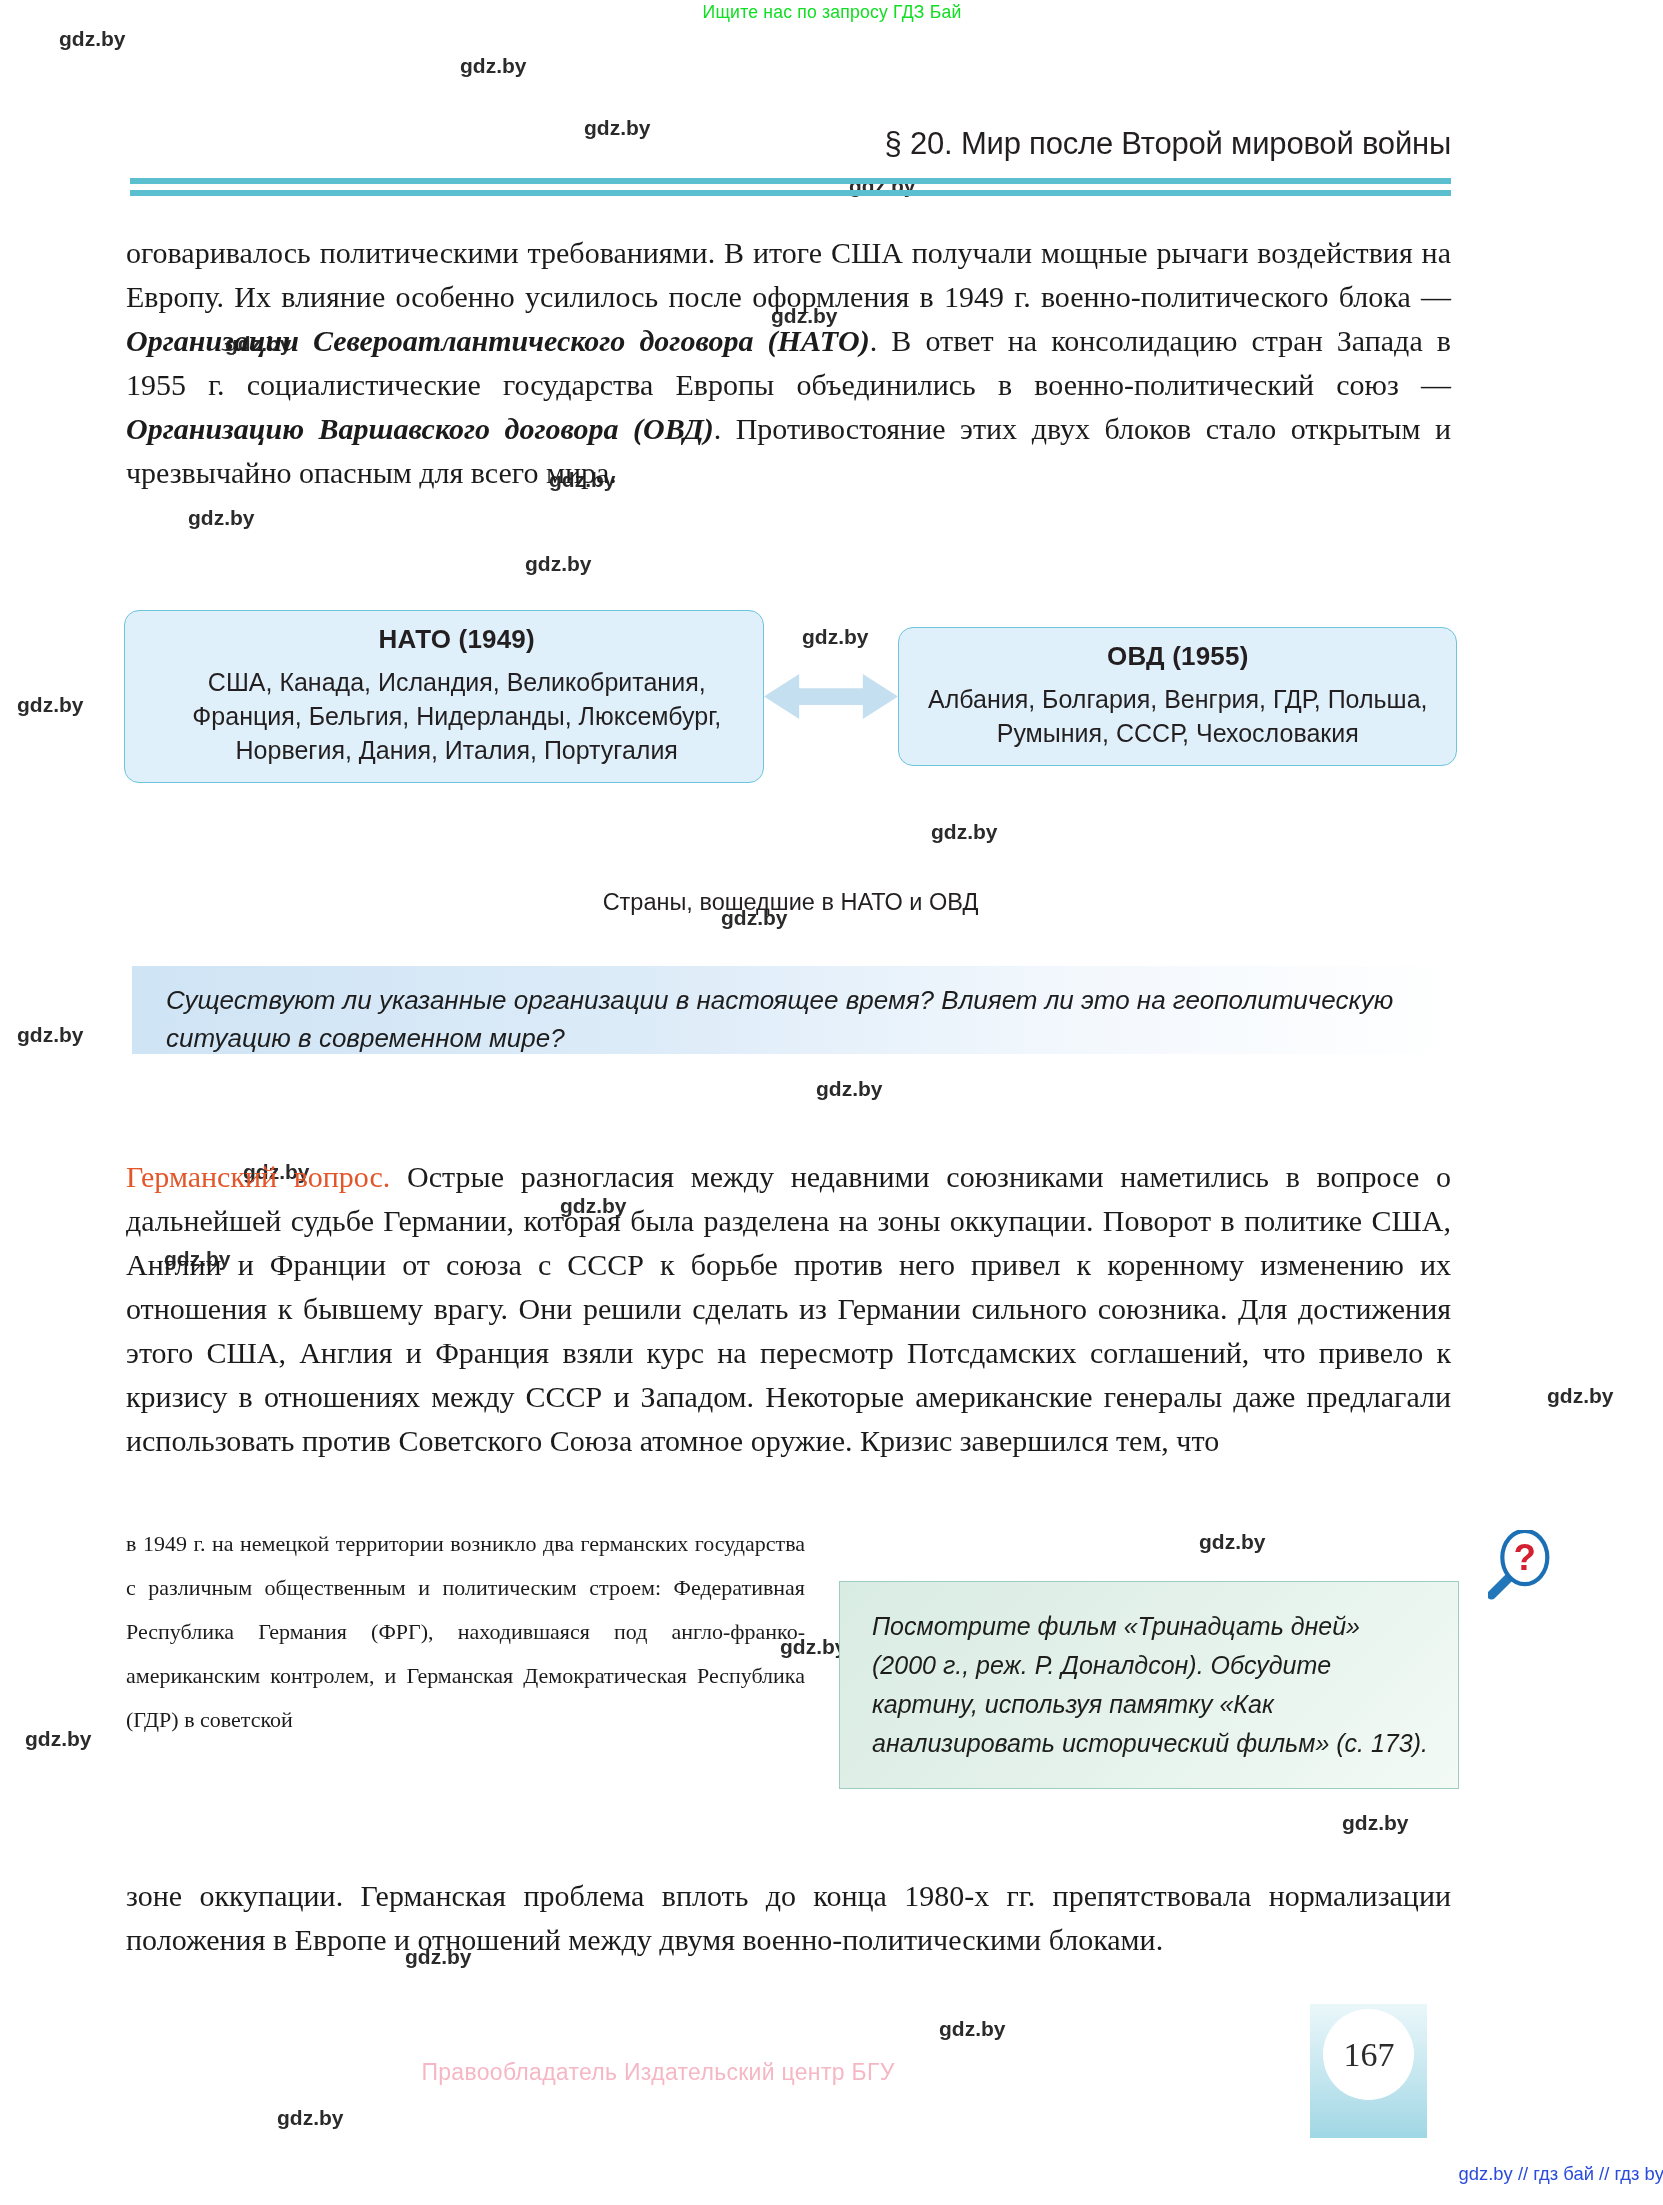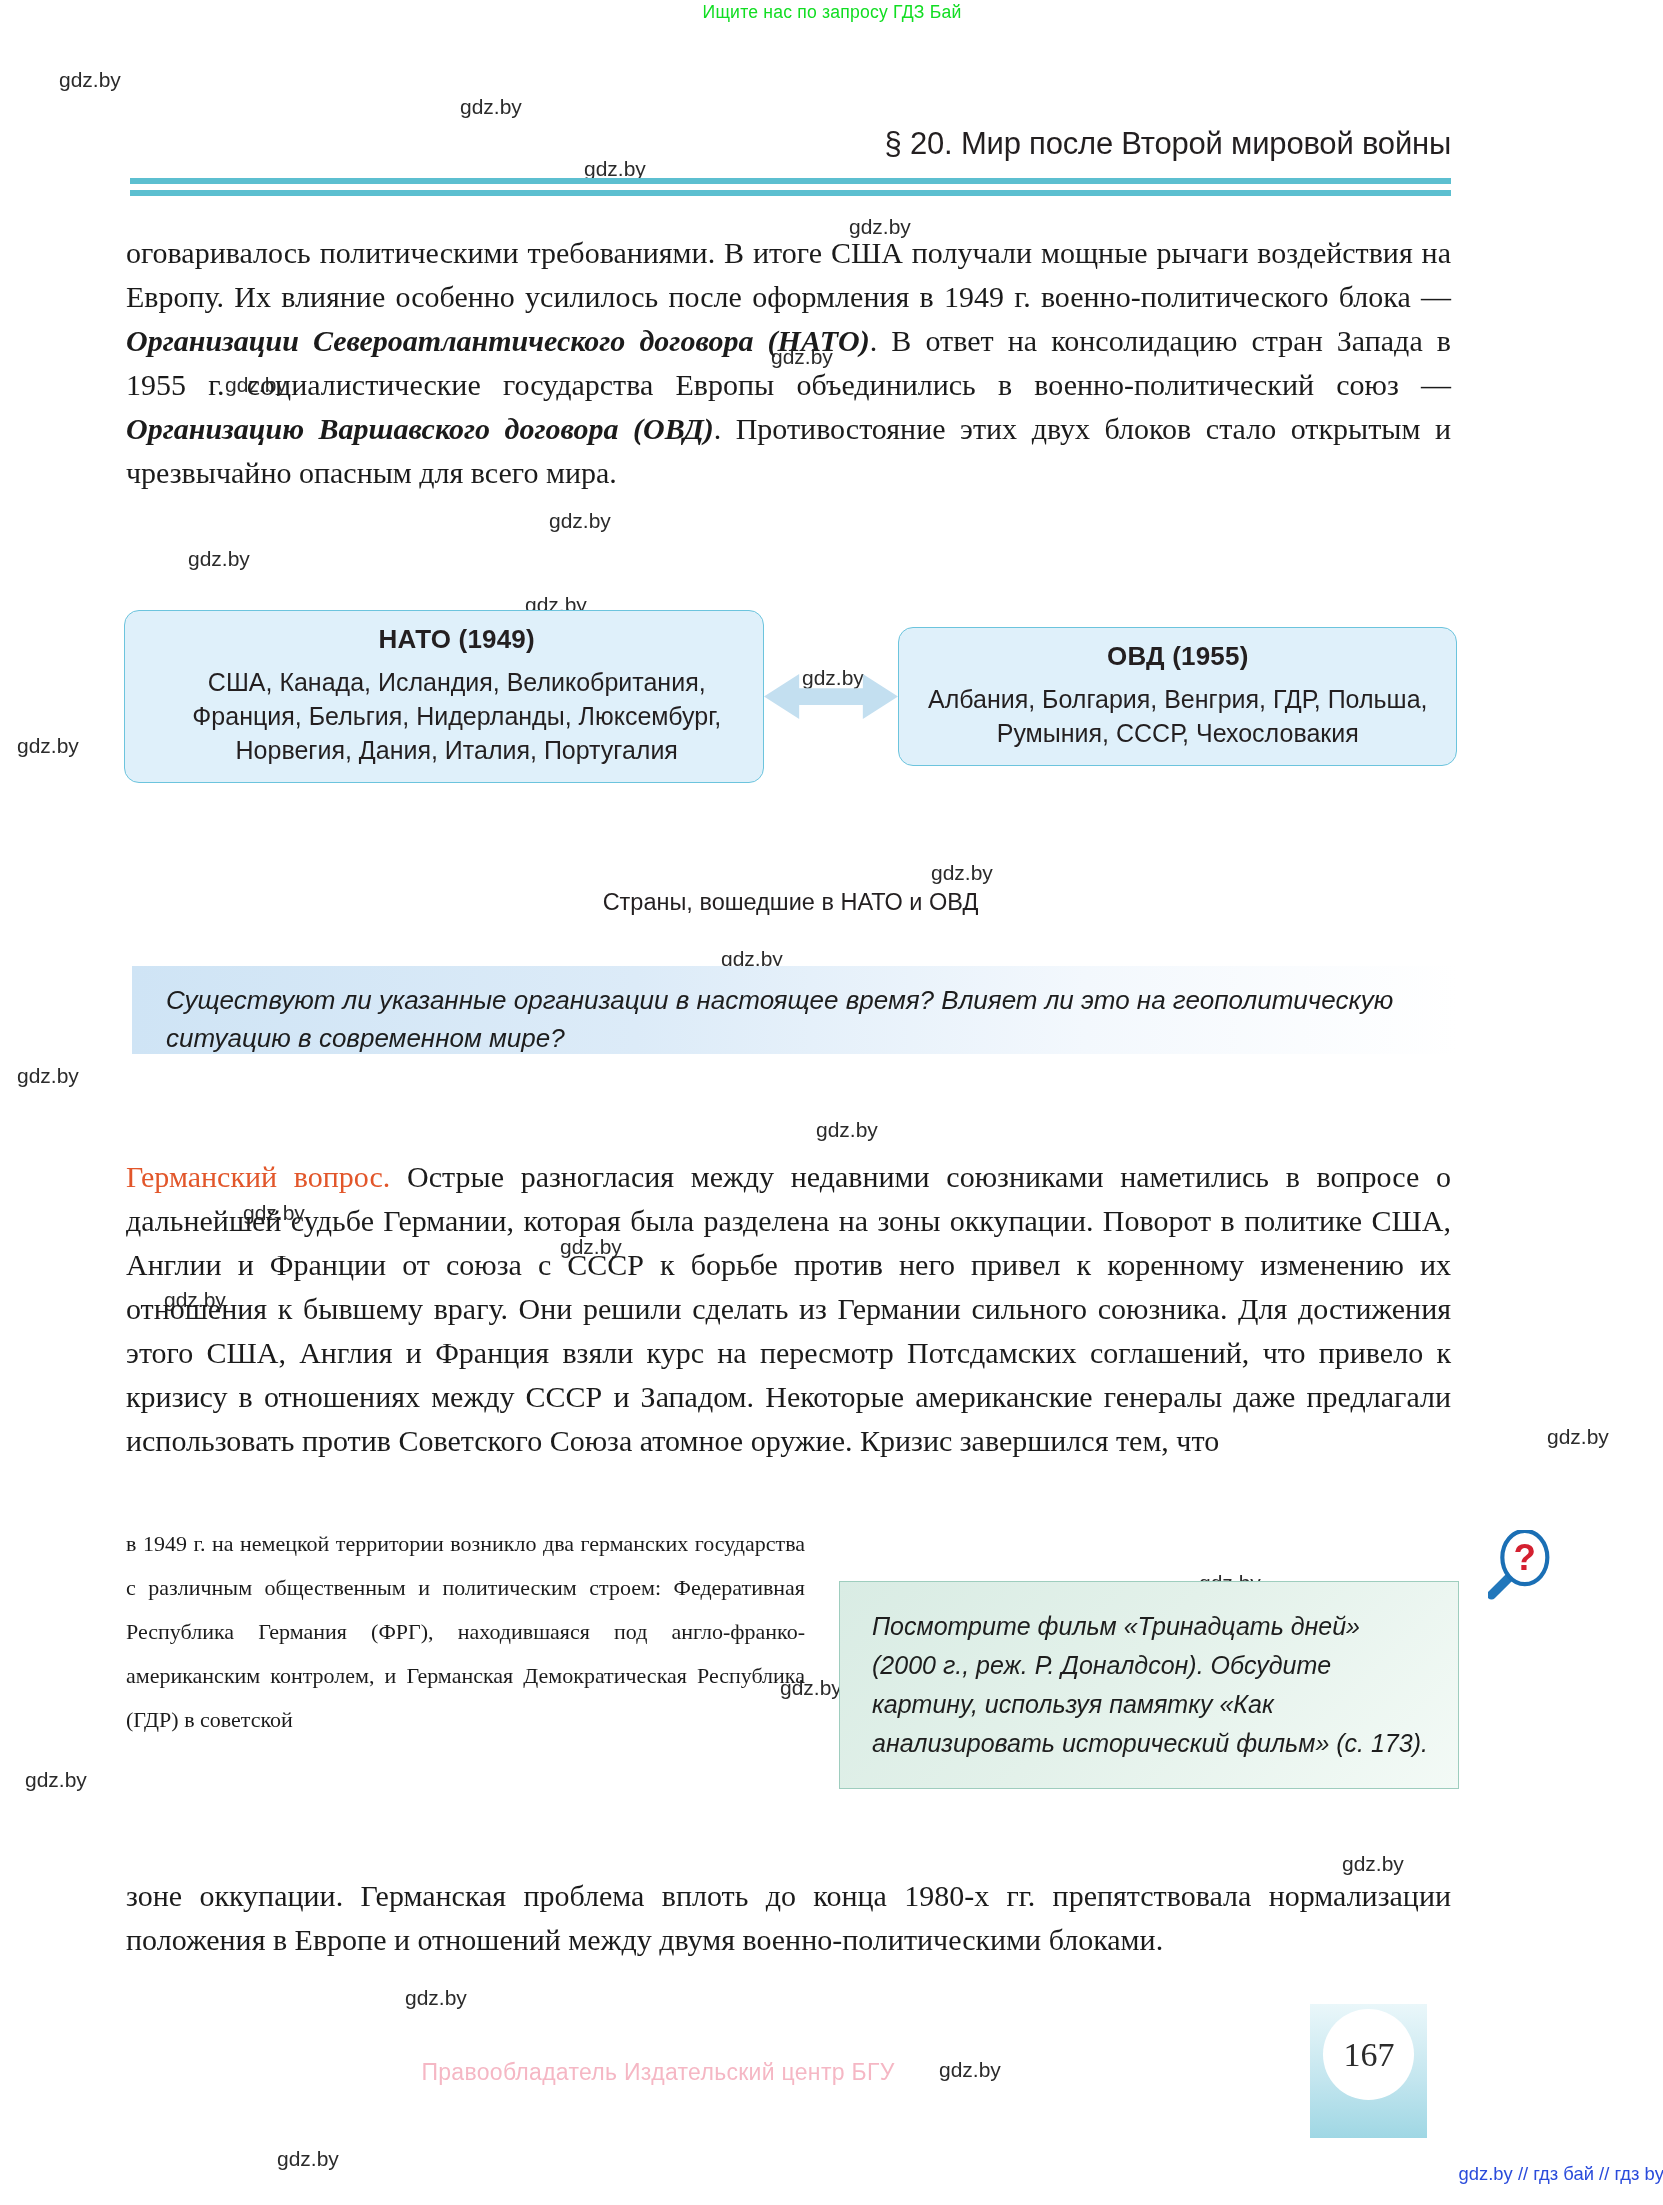--- a/index.html
+++ b/index.html
@@ -28,26 +28,25 @@
     font-family: "Liberation Sans", sans-serif;
     font-size: 17.6px;
     color: #11dd22;
     letter-spacing: 0.2px;
   }
 
   
   .wm {
     position: absolute;
     font-family: "Liberation Sans", sans-serif;
-    font-weight: normal;
+    font-weight: bold;
     font-size: 21px;
     color: #2b2b2b;
     white-space: nowrap;
     pointer-events: none;
-    margin-top: 41px;
   }
 
   
   .section-title {
     position: absolute;
     left: 0;
     top: 126px;
     width: 1451px;
     text-align: right;
     font-family: "Liberation Sans", sans-serif;

